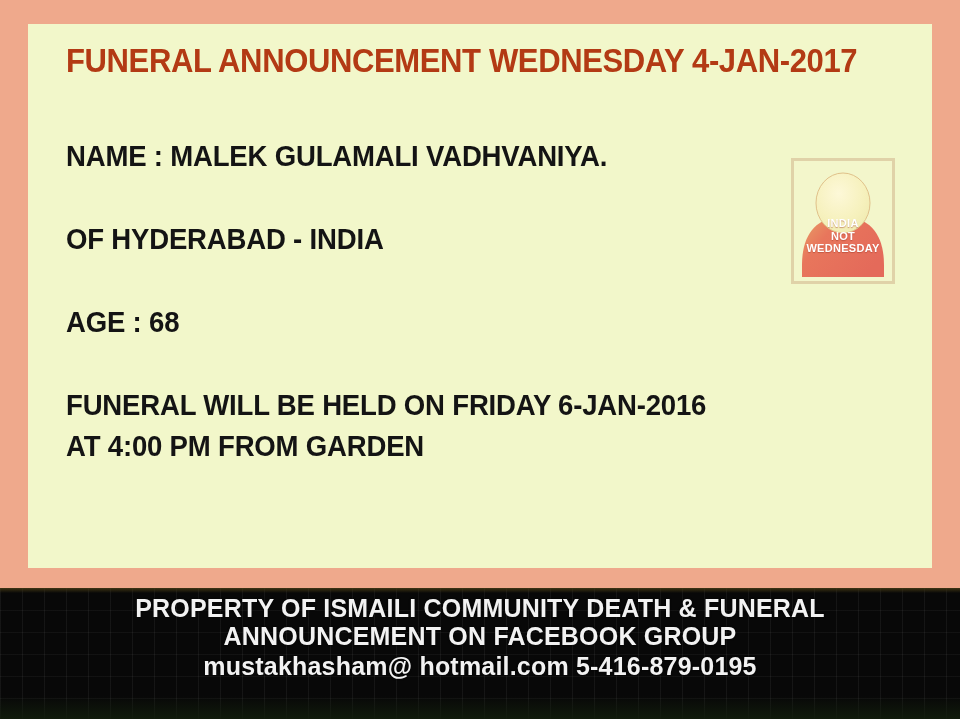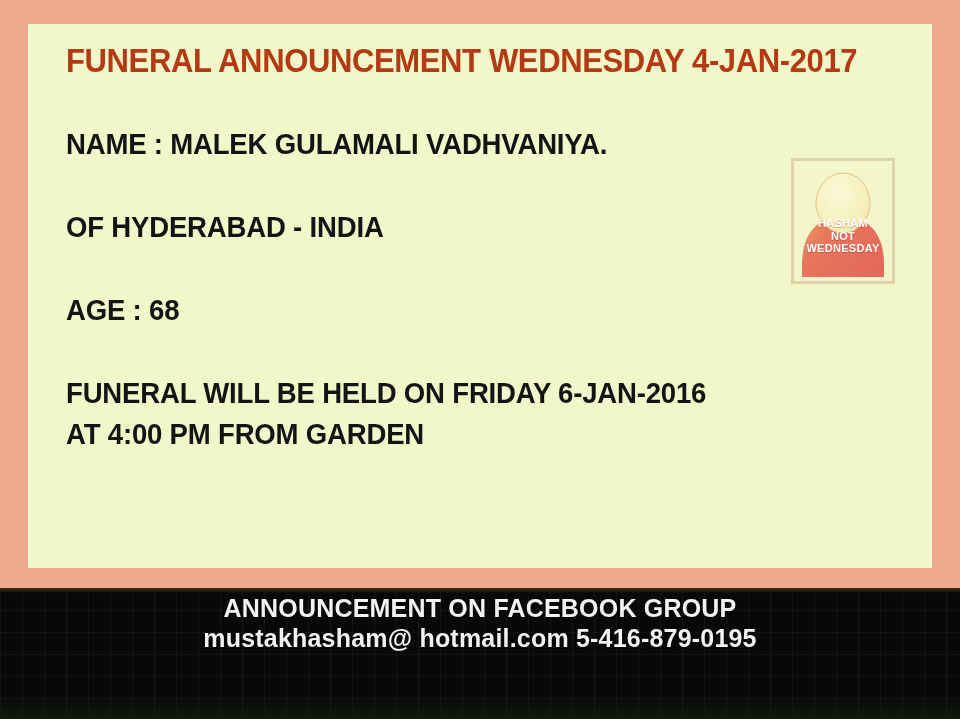--- a/index.html
+++ b/index.html
@@ -42,21 +42,21 @@
     color: #b33a14;
     white-space: nowrap;
     font-stretch: condensed;
     transform: scaleX(0.94);
     transform-origin: left center;
   }
 
   #announcement-body {
     position: absolute;
     left: 38px;
-    top: 104px;
+    top: 116px;
     width: 720px;
   }
 
   .body-line {
     color: #141414;
     font-size: 29px;
     font-weight: bold;
     letter-spacing: -0.2px;
     white-space: nowrap;
     transform: scaleX(0.95);
@@ -161,28 +161,29 @@
             <stop offset="0" stop-color="#fdf8d8"></stop>
             <stop offset="0.6" stop-color="#f6f1bd"></stop>
             <stop offset="1" stop-color="#eee9ad"></stop>
           </radialGradient>
         </defs>
         <rect x="0" y="0" width="98" height="120" fill="#f3f6cb"></rect>
         <path d="M49 56 C20 56 8 76 8 104 L8 116 L90 116 L90 104 C90 76 78 56 49 56 Z" fill="url(#sil-grad)"></path>
         <ellipse cx="49" cy="42" rx="27" ry="30" fill="url(#head-grad)" stroke="#e0c18a" stroke-width="1"></ellipse>
       </svg>
       <div id="photo-placeholder-label">
-        <div>HASHAM</div>
+        <div>INDIA</div>
         <div>NOT</div>
         <div>WEDNESDAY</div>
       </div>
     </div>
 
   </div>
 
   <div id="credit-bar">
     <div id="credit-lines">
+      <div class="credit-line" id="credit-property">PROPERTY OF ISMAILI COMMUNITY DEATH &amp; FUNERAL</div>
       <div class="credit-line" id="credit-group">ANNOUNCEMENT ON FACEBOOK GROUP</div>
       <div class="credit-line" id="credit-contact">mustakhasham@ hotmail.com 5-416-879-0195</div>
     </div>
   </div>
 
 </div>
 
 </body></html>

